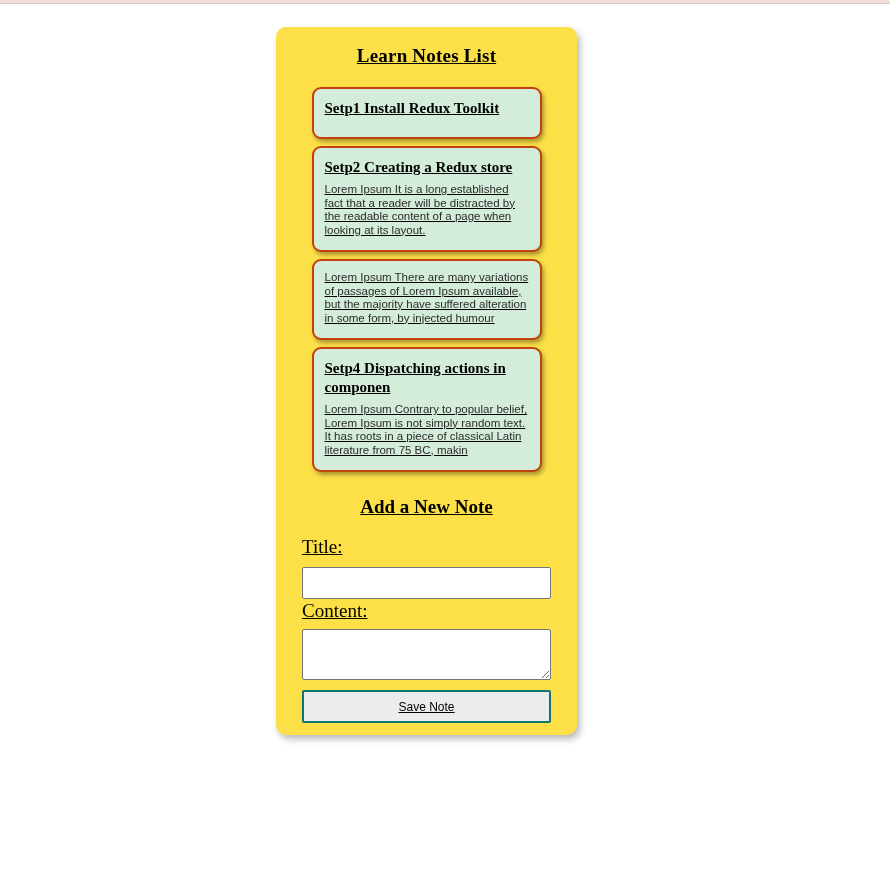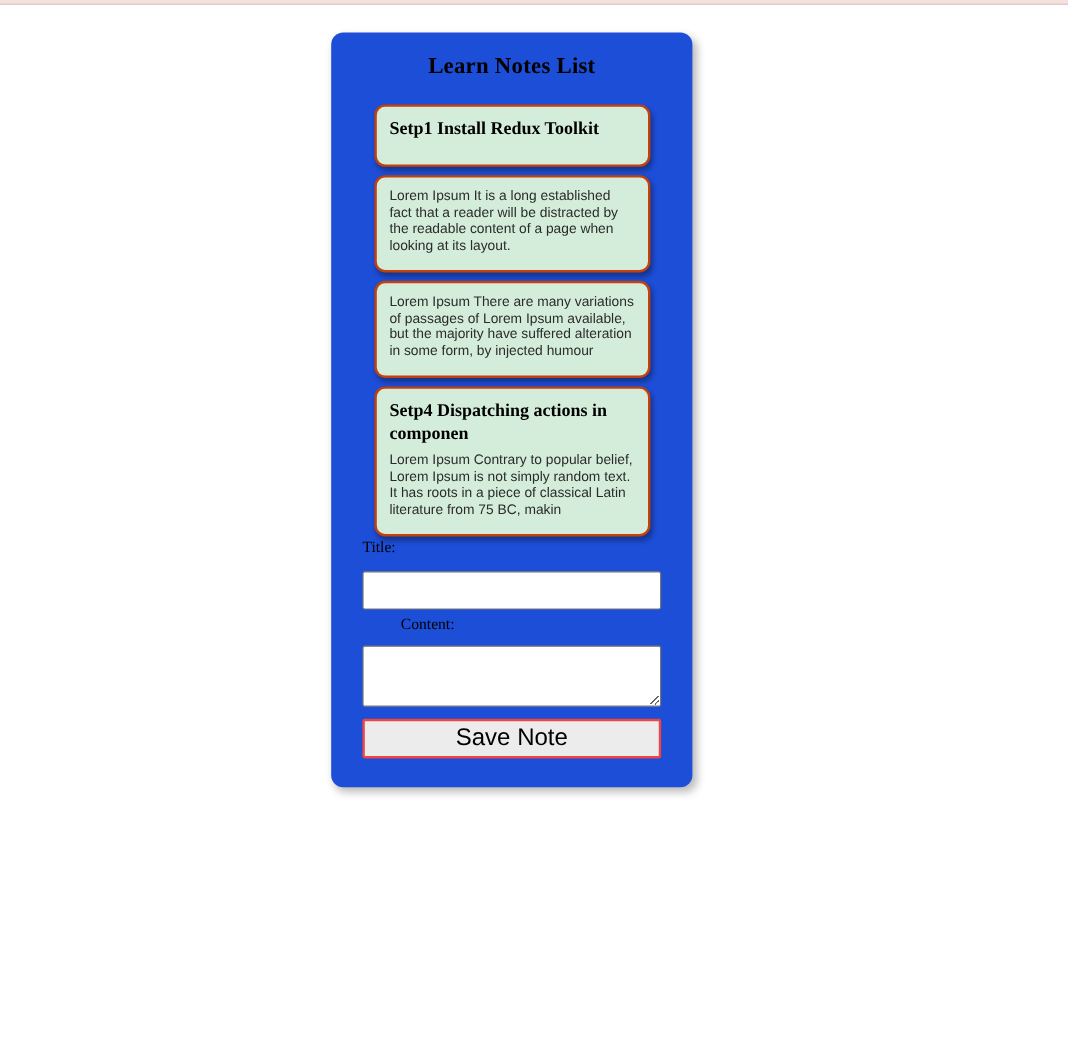--- a/index.html
+++ b/index.html
@@ -12,25 +12,26 @@
     color: #000;
   }
   .top-accent-bar {
     height: 3px;
     background: #f2e1dd;
     border-bottom: 1px solid #dcc5c1;
   }
   .notes-panel {
     width: 301px;
     margin: 23px 0 40px 276px;
-    background: #1d4ed8;
+    background: #fde047;
     border-radius: 10px;
     box-shadow: 3px 4px 7px rgba(0,0,0,0.28);
-    padding: 18px 0 24px;
+    padding: 18px 0 12px;
     box-sizing: border-box;
+    text-decoration: underline;
   }
   .panel-title {
     font-size: 19px;
     font-weight: bold;
     text-align: center;
     margin: 0;
     letter-spacing: 0.2px;
   }
   .notes-list {
     margin-top: 20px;
@@ -64,25 +65,25 @@
     font-weight: bold;
     text-align: center;
     margin: 24px 0 20px;
   }
   .note-form {
     width: 249px;
     margin: 0 auto;
   }
   .field-label {
     display: block;
-    font-size: 13px;
+    font-size: 19px;
     line-height: 17px;
     margin: 0 0 12px;
   }
-  .field-label.content { margin-bottom: 10px; margin-left: 32px; }
+  .field-label.content { margin-bottom: 10px; }
   .title-input {
     display: block;
     width: 100%;
     height: 32px;
     box-sizing: border-box;
     border: 1px solid #767676;
     border-radius: 2px;
     background: #ffffff;
     margin: 0 0 3px;
     font-family: "Liberation Sans", sans-serif;
@@ -102,58 +103,60 @@
     font-family: "Liberation Sans", sans-serif;
     font-size: 13px;
     padding: 2px 4px;
   }
   .save-note-button {
     display: block;
     width: 100%;
     height: 33px;
     box-sizing: border-box;
     background: #ececec;
-    border: 2px solid #ef4444;
+    border: 2px solid #0f766e;
     border-radius: 2px;
     font-family: "Liberation Sans", sans-serif;
-    font-size: 20px;
+    font-size: 12px;
     color: #000;
     cursor: pointer;
   }
 </style>
 </head>
 <body>
 
 <div class="top-accent-bar"></div>
 
 <div class="notes-panel">
 
   <h2 class="panel-title">Learn Notes List</h2>
 
   <div class="notes-list">
 
     <div class="note-card">
       <h3 class="note-title">Setp1 Install Redux Toolkit</h3>
     </div>
 
     <div class="note-card">
+      <h3 class="note-title">Setp2 Creating a Redux store</h3>
       <p class="note-content">Lorem Ipsum It is a long established fact that a reader will be distracted by the readable content of a page when looking at its layout.</p>
     </div>
 
     <div class="note-card">
       <p class="note-content">Lorem Ipsum There are many variations of passages of Lorem Ipsum available, but the majority have suffered alteration in some form, by injected humour</p>
     </div>
 
     <div class="note-card">
       <h3 class="note-title">Setp4 Dispatching actions in componen</h3>
       <p class="note-content">Lorem Ipsum Contrary to popular belief, Lorem Ipsum is not simply random text. It has roots in a piece of classical Latin literature from 75 BC, makin</p>
     </div>
 
   </div>
 
+  <h2 class="form-title">Add a New Note</h2>
 
   <form class="note-form">
 
     <label class="field-label">Title:</label>
     <input type="text" class="title-input" value="" style="">
 
     <label class="field-label content">Content:</label>
     <textarea class="content-textarea" style=""></textarea>
 
     <button type="button" class="save-note-button">Save Note</button>

